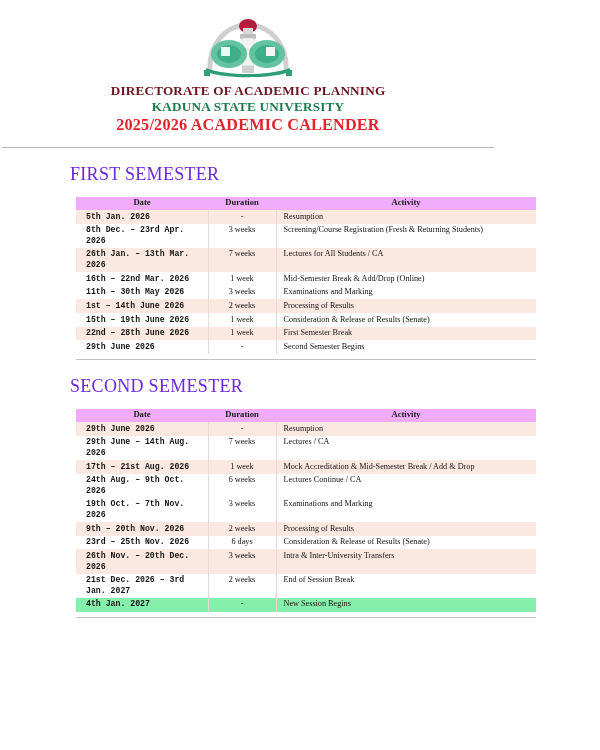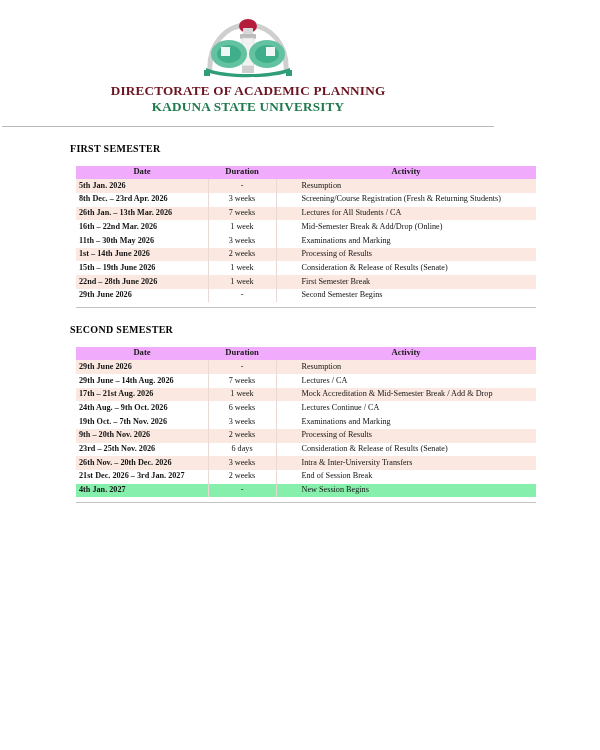--- a/index.html
+++ b/index.html
@@ -58,23 +58,23 @@
     background: #b9b9b9;
   }
 
   
   .section {
     margin-top: 16px;
     padding-left: 70px;
     padding-right: 58px;
   }
   .section-title {
-    font-size: 10px;
-    font-weight: bold;
-    color: #000000;
+    font-size: 18px;
+    font-weight: normal;
+    color: #6d28d9;
     letter-spacing: 0.3px;
     margin-bottom: 12px;
     filter: blur(0.2px);
   }
 
   
   table.cal {
     border-collapse: collapse;
     width: 460px;
     margin-left: 6px;
@@ -102,29 +102,30 @@
     font-size: 8.2px;
     color: #141414;
     vertical-align: top;
     padding: 1.6px 4px 1.6px 4px;
     line-height: 1.28;
     border-left: 1px solid #e8d9d4;
     border-right: 1px solid #e8d9d4;
   }
   table.cal tbody td.td-date {
     font-weight: bold;
-    padding-left: 3px;
+    padding-left: 10px;
     border-left: none;
+    font-family: Liberation Mono, monospace;
   }
   table.cal tbody td.td-duration {
     text-align: center;
   }
   table.cal tbody td.td-activity {
     border-right: none;
-    padding-left: 25px;
+    padding-left: 7px;
   }
   table.cal tbody tr.tint td { background: #fbe9e1; }
   table.cal tbody tr.plain td { background: #ffffff; }
   table.cal tbody tr.warm td  { background: #86efac; }
 
   .table-bottom-rule {
     width: 460px;
     height: 1px;
     background: #c3c3c3;
     margin: 5px 0 0 6px;
@@ -158,20 +159,21 @@
       <rect x="70" y="33" width="9" height="9" fill="#eef7f3"></rect>
 
       <path d="M10 54 C30 62, 74 62, 94 54 L94 58 C74 65, 30 65, 10 58 Z" fill="#2f9e78"></path>
       <rect x="8" y="56" width="6" height="6" fill="#2f9e78"></rect>
       <rect x="90" y="56" width="6" height="6" fill="#2f9e78"></rect>
       <rect x="46" y="52" width="12" height="7" fill="#cfcfcf"></rect>
     </svg>
 
     <div class="title-line title-1">DIRECTORATE OF ACADEMIC PLANNING</div>
     <div class="title-line title-2">KADUNA STATE UNIVERSITY</div>
+    <div class="title-line title-3">2025/2026 ACADEMIC CALENDER</div>
 
     <div class="rule"></div>
   </div>
 
   <div class="section">
     <div class="section-title">FIRST SEMESTER</div>
 
     <table class="cal">
       <colgroup>
         <col class="c-date">

